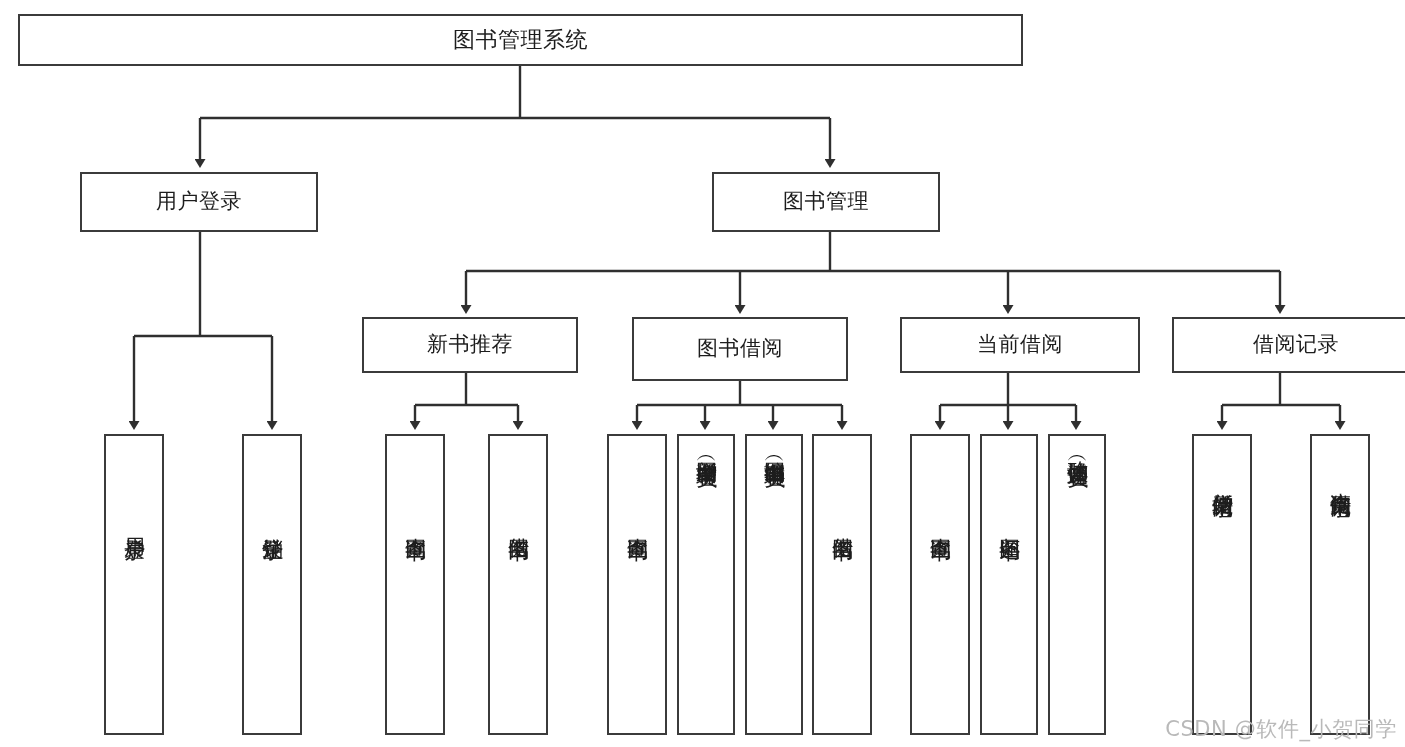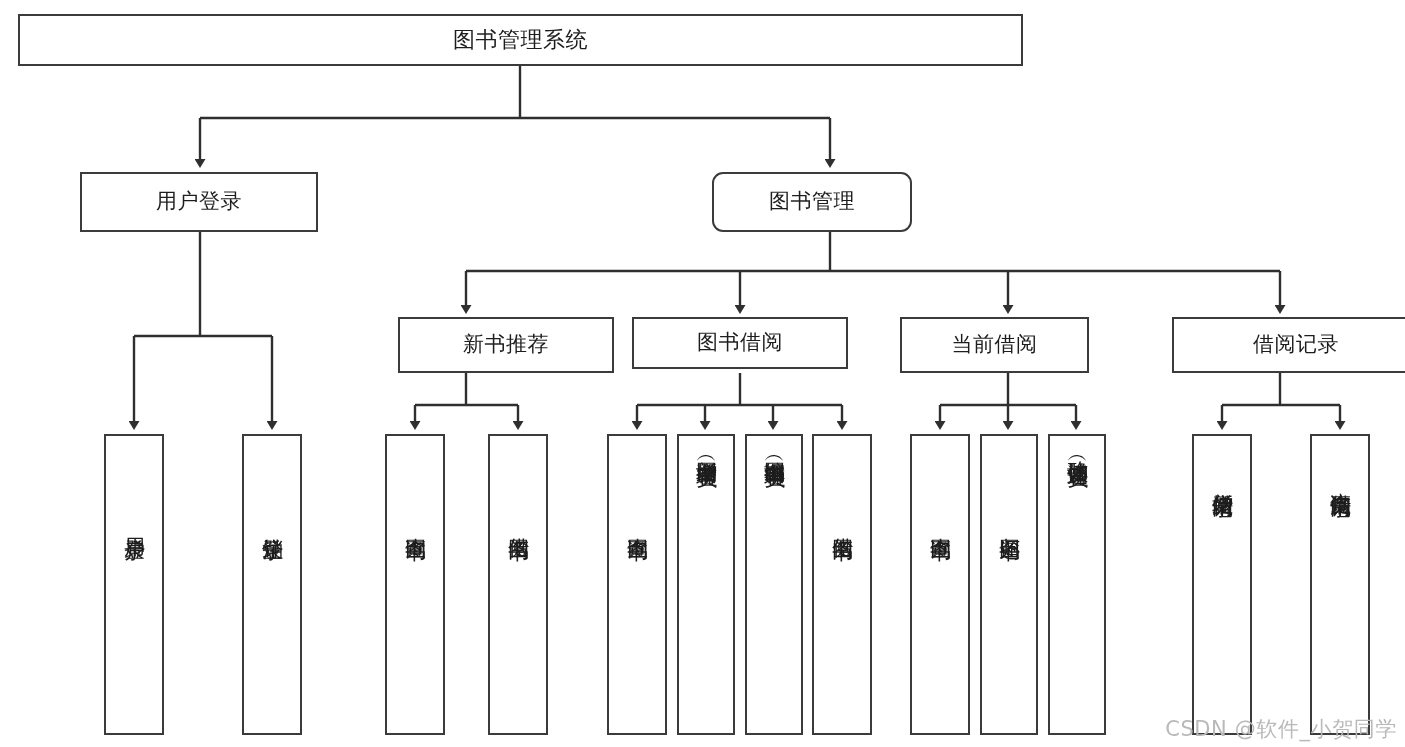--- a/index.html
+++ b/index.html
@@ -134,31 +134,31 @@
     </g>
   </svg>
 
   <div class="node horiz root" style="left:18px; top:14px; width:1005px; height:52px;">
     <span class="label">图书管理系统</span>
   </div>
 
   <div class="node horiz" style="left:80px; top:172px; width:238px; height:60px;">
     <span class="label">用户登录</span>
   </div>
-  <div class="node horiz" style="left:712px; top:172px; width:200px; height:60px;border-radius:11px;">
+  <div class="node horiz" style="left:712px; top:172px; width:228px; height:60px;">
     <span class="label">图书管理</span>
   </div>
 
-  <div class="node horiz" style="left:362px; top:317px; width:216px; height:56px;margin-left:36px;">
+  <div class="node horiz" style="left:362px; top:317px; width:216px; height:56px;">
     <span class="label">新书推荐</span>
   </div>
-  <div class="node horiz" style="left:632px; top:317px; width:216px; height:52px;">
+  <div class="node horiz" style="left:632px; top:317px; width:216px; height:64px;">
     <span class="label">图书借阅</span>
   </div>
-  <div class="node horiz" style="left:900px; top:317px; width:189px; height:56px;">
+  <div class="node horiz" style="left:900px; top:317px; width:240px; height:56px;">
     <span class="label">当前借阅</span>
   </div>
   <div class="node horiz" style="left:1172px; top:317px; width:248px; height:56px;">
     <span class="label">借阅记录</span>
   </div>
 
   <div class="node vert" style="left:104px; top:434px; width:60px; height:301px; padding-top:85px;">
     <span class="label">用户登录</span>
   </div>
   <div class="node vert" style="left:242px; top:434px; width:60px; height:301px; padding-top:85px;">

